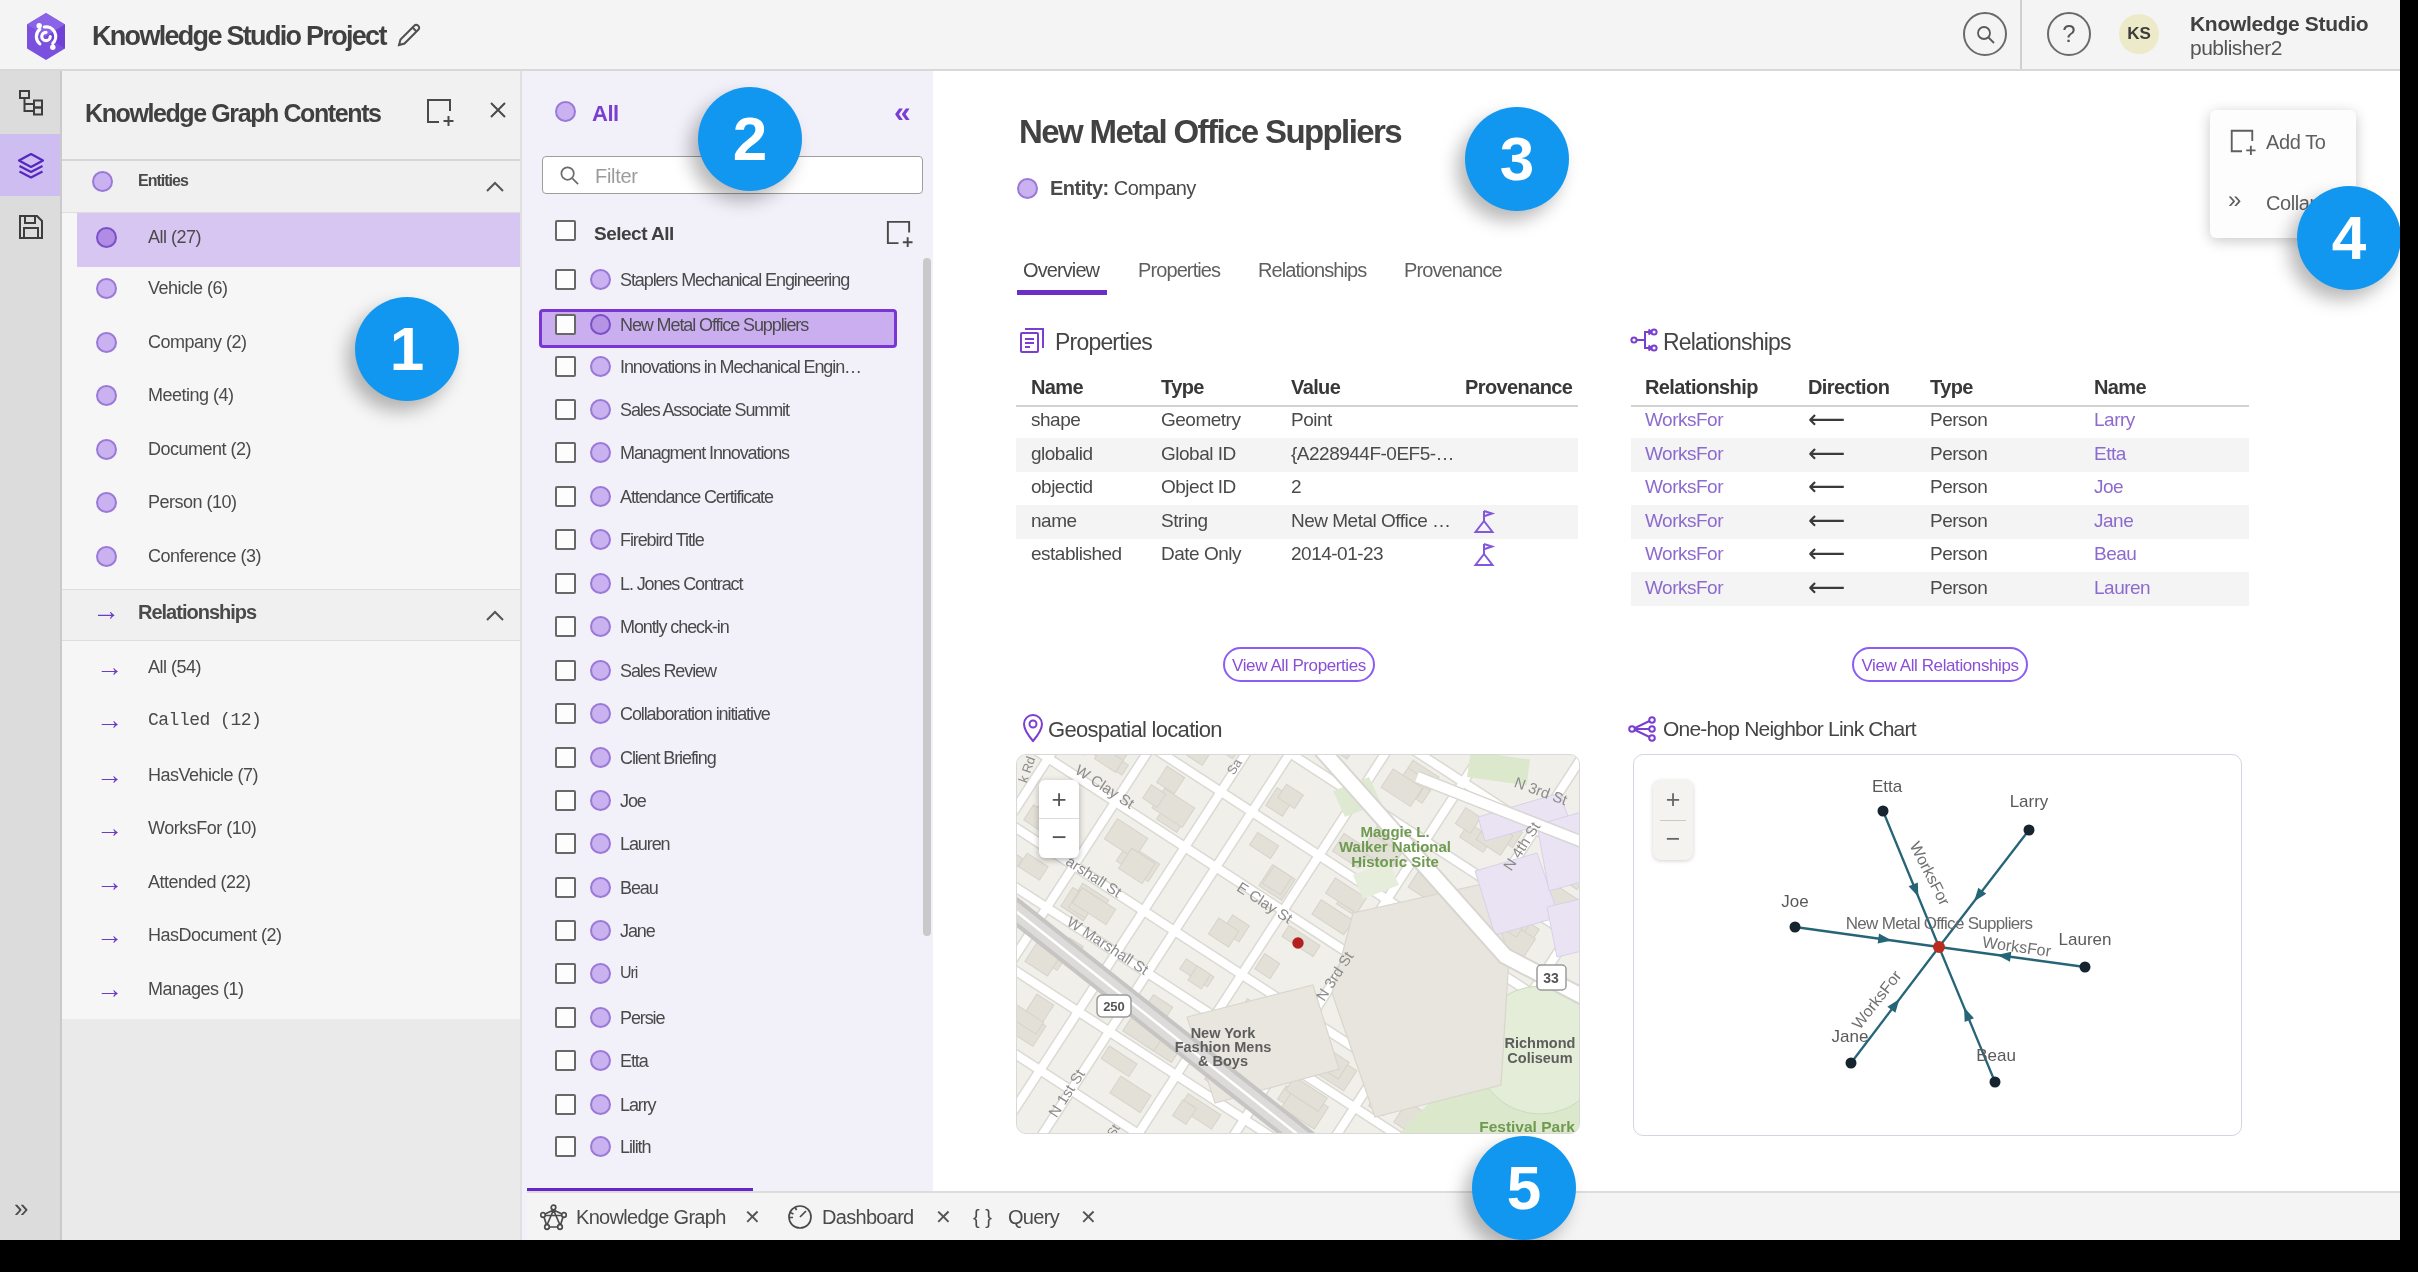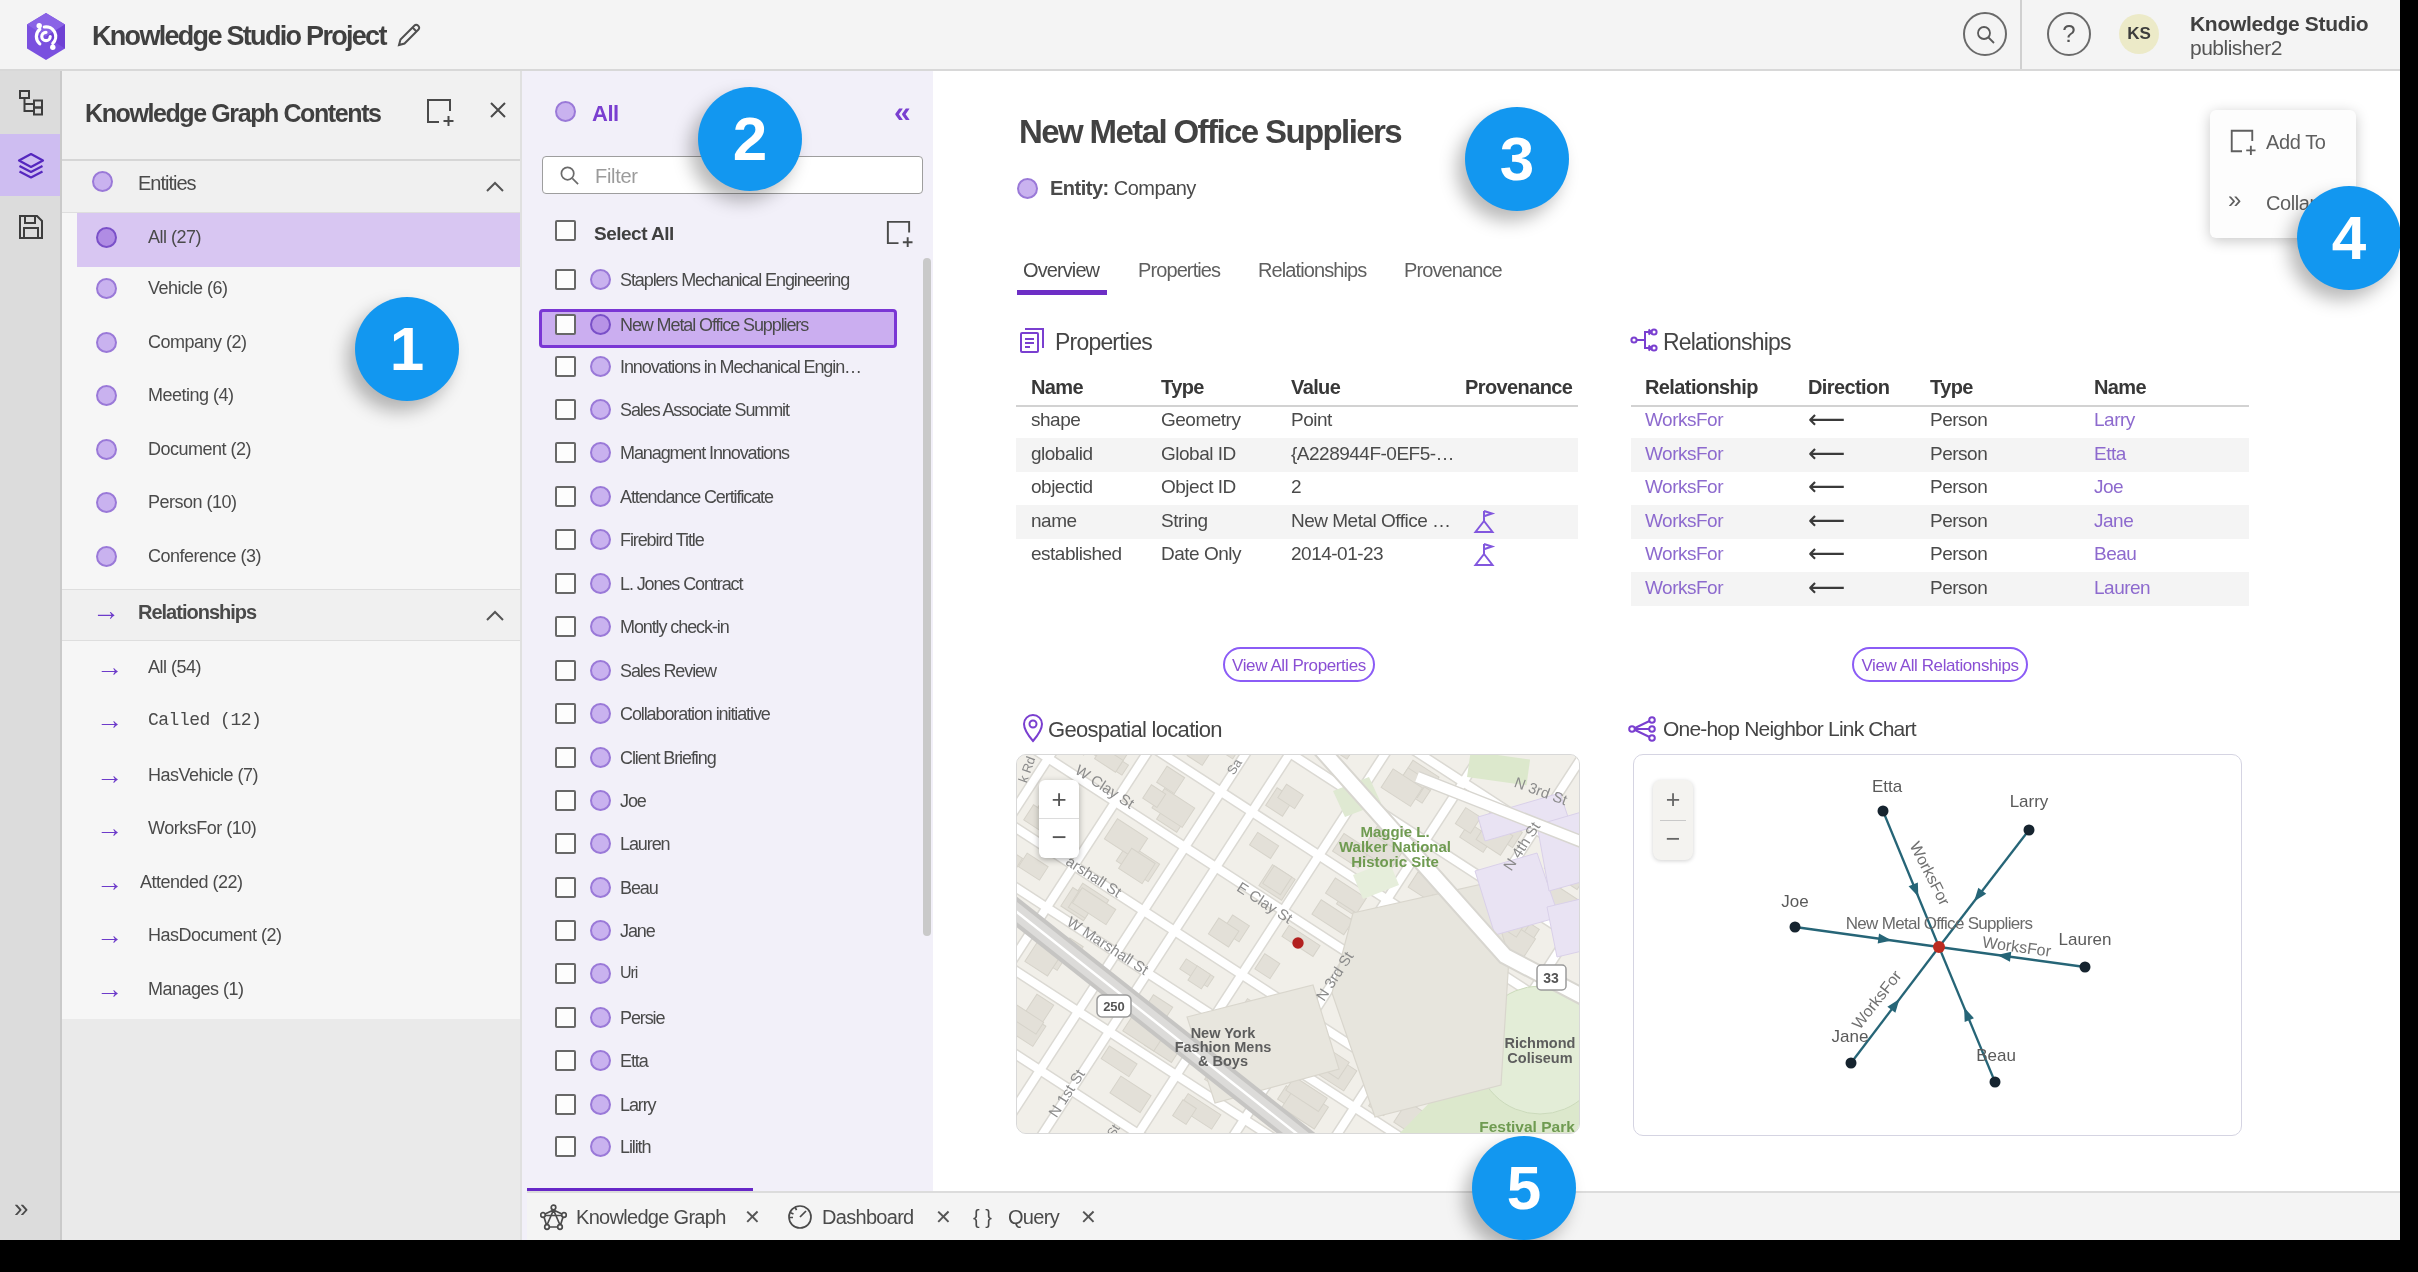--- a/index.html
+++ b/index.html
@@ -109,21 +109,21 @@
           <path d="M26 15 V4 H4 V26 H15"></path>
           <path d="M19.5 25 H29.5 M24.5 20 V30"></path>
         </svg>
         <svg class="abs" style="left:426px; top:29px;" width="20" height="20" viewBox="0 0 20 20" stroke="#4a4a4a" stroke-width="2">
             <path d="M3 3 L17 17 M17 3 L3 17"></path>
           </svg>
       </div>
       <div id="p1list"></div>
       <div class="secrow" style="top:90px; height:52px;">
         <span class="pcircle abs" style="left:30px; top:10px;"></span>
-        <span class="abs rowlabel" style="left:76px; top:11px; font-size:20px; font-weight:400; letter-spacing:-1px;">Entities</span>
+        <span class="abs rowlabel" style="left:76px; top:11px; font-size:16px; font-weight:700; letter-spacing:-1px;">Entities</span>
         <svg class="abs" style="left:424px; top:20px;" width="18" height="12" viewBox="0 0 18 12" fill="none" stroke="#555" stroke-width="2">
             <path d="M1 10 L9 2 L17 10"></path>
           </svg>
       </div>
       <div class="abs" style="left:15px; top:142px; width:443px; height:54px; background:#d8c6f2;"></div>
       <div class="itemrow" style="top:142px;">
         <span class="pcircle abs" style="left:34px; top:14px; background:#b08ce4; border-color:#7a50c8;"></span>
         <span class="abs rowlabel" style="left:86px; top:14px;">All (27)</span>
       </div>
       <div class="itemrow" style="top:193px;">
@@ -168,21 +168,21 @@
       <div class="itemrow" style="top:680px;">
           <span class="abs" style="left:34px; top:9px; color:#6d3bca; font-size:27px;">→</span>
           <span class="abs rowlabel" style="left:86px; top:14px;">HasVehicle (7)</span>
         </div>
       <div class="itemrow" style="top:733px;">
           <span class="abs" style="left:34px; top:9px; color:#6d3bca; font-size:27px;">→</span>
           <span class="abs rowlabel" style="left:86px; top:14px;">WorksFor (10)</span>
         </div>
       <div class="itemrow" style="top:787px;">
           <span class="abs" style="left:34px; top:9px; color:#6d3bca; font-size:27px;">→</span>
-          <span class="abs rowlabel" style="left:78px; top:14px;">Attended (22)</span>
+          <span class="abs rowlabel" style="left:86px; top:14px;">Attended (22)</span>
         </div>
       <div class="itemrow" style="top:840px;">
           <span class="abs" style="left:34px; top:9px; color:#6d3bca; font-size:27px;">→</span>
           <span class="abs rowlabel" style="left:86px; top:14px;">HasDocument (2)</span>
         </div>
       <div class="itemrow" style="top:894px;">
           <span class="abs" style="left:34px; top:9px; color:#6d3bca; font-size:27px;">→</span>
           <span class="abs rowlabel" style="left:86px; top:14px;">Manages (1)</span>
         </div>
     </div>

